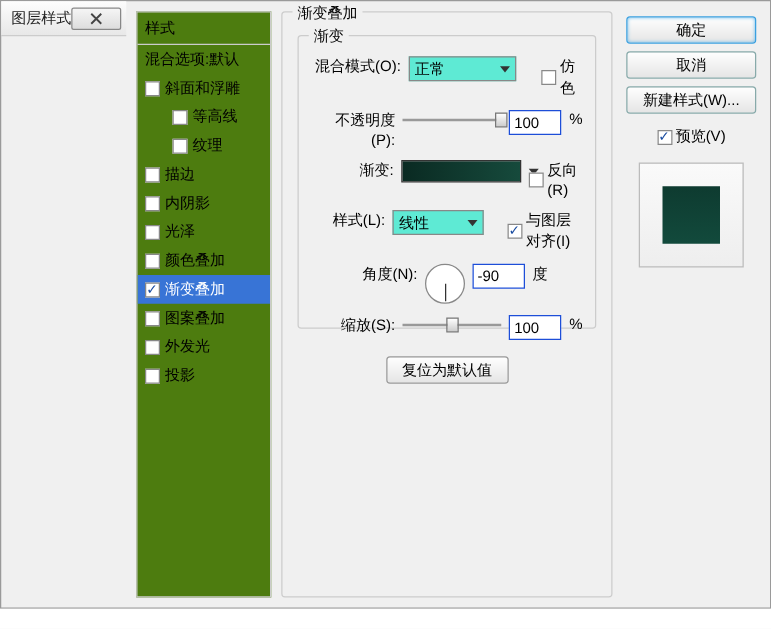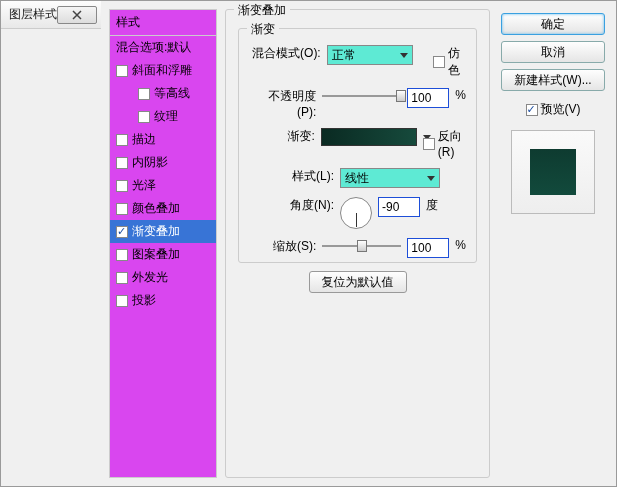--- a/index.html
+++ b/index.html
@@ -3,21 +3,21 @@
 <meta charset="utf-8">
 <style>
 * { box-sizing: border-box; margin: 0; padding: 0; font-family: "Microsoft YaHei", "SimSun", sans-serif; font-size: 12px; }
 body { background: #fff; }
 .window { width: 617px; height: 487px; background: #f0f0f0; border: 1px solid #9a9a9a; display: flex; }
 .titlebar { height: 28px; background: linear-gradient(#fdfdfd, #e8e8e8); border-bottom: 1px solid #ccc; display: flex; align-items: center; padding: 0 4px 0 8px; }
 .titlebar-title { flex: 1; font-size: 12px; color: #222; }
 .close-btn { width: 40px; height: 18px; background: linear-gradient(#f5f5f5,#ddd); border: 1px solid #888; border-radius: 2px; display: flex; align-items: center; justify-content: center; cursor: pointer; }
 .close-btn svg { width: 10px; height: 10px; }
 .body { flex: 1; display: flex; padding: 8px; gap: 8px; }
-.left-panel { width: 108px; display: flex; flex-direction: column; border: 1px solid #ccc; background: #d946ef; }
+.left-panel { width: 108px; display: flex; flex-direction: column; border: 1px solid #ccc; background: #4d7c0f; }
 .left-header { border-bottom: 1px solid #ccc; padding: 4px 6px; }
 .left-list { flex: 1; overflow: auto; }
 .left-item { padding: 3px 6px; display: flex; align-items: center; gap: 4px; cursor: pointer; white-space: nowrap; }
 .left-item.indent { padding-left: 28px; }
 .left-item.selected { background: #3874d6; color: #fff; }
 .chk { width: 12px; height: 12px; border: 1px solid #888; background: #fff; display: inline-block; flex-shrink: 0; position: relative; }
 .chk.checked::after { content: "✓"; position: absolute; top: -2px; left: 0; font-size: 11px; color: #1a4ca0; }
 .mid-panel { flex: 1; position: relative; }
 .groupbox { position: absolute; left: 0; top: 0; right: 0; bottom: 0; border: 1px solid #ccc; border-radius: 3px; }
 .groupbox-label { position: absolute; top: -8px; left: 8px; background: #f0f0f0; padding: 0 4px; }
@@ -148,20 +148,24 @@
                 <span class="chk"></span>
                 <span>反向(R)</span>
               </label>
             </div>
             <div class="row">
               <span class="lbl">样式(L):</span>
               <div class="select">
                   <span>线性</span>
                 </div>
               <div style="width:10px"></div>
+              <label class="opcheck">
+                <span class="chk checked"></span>
+                <span>与图层对齐(I)</span>
+              </label>
             </div>
             <div class="row">
               <span class="lbl">角度(N):</span>
               <div class="angle-dial"></div>
               <input class="num-input" value="-90" style="">
               <span class="unit">度</span>
             </div>
             <div class="row">
               <span class="lbl">缩放(S):</span>
               <div class="slider">

